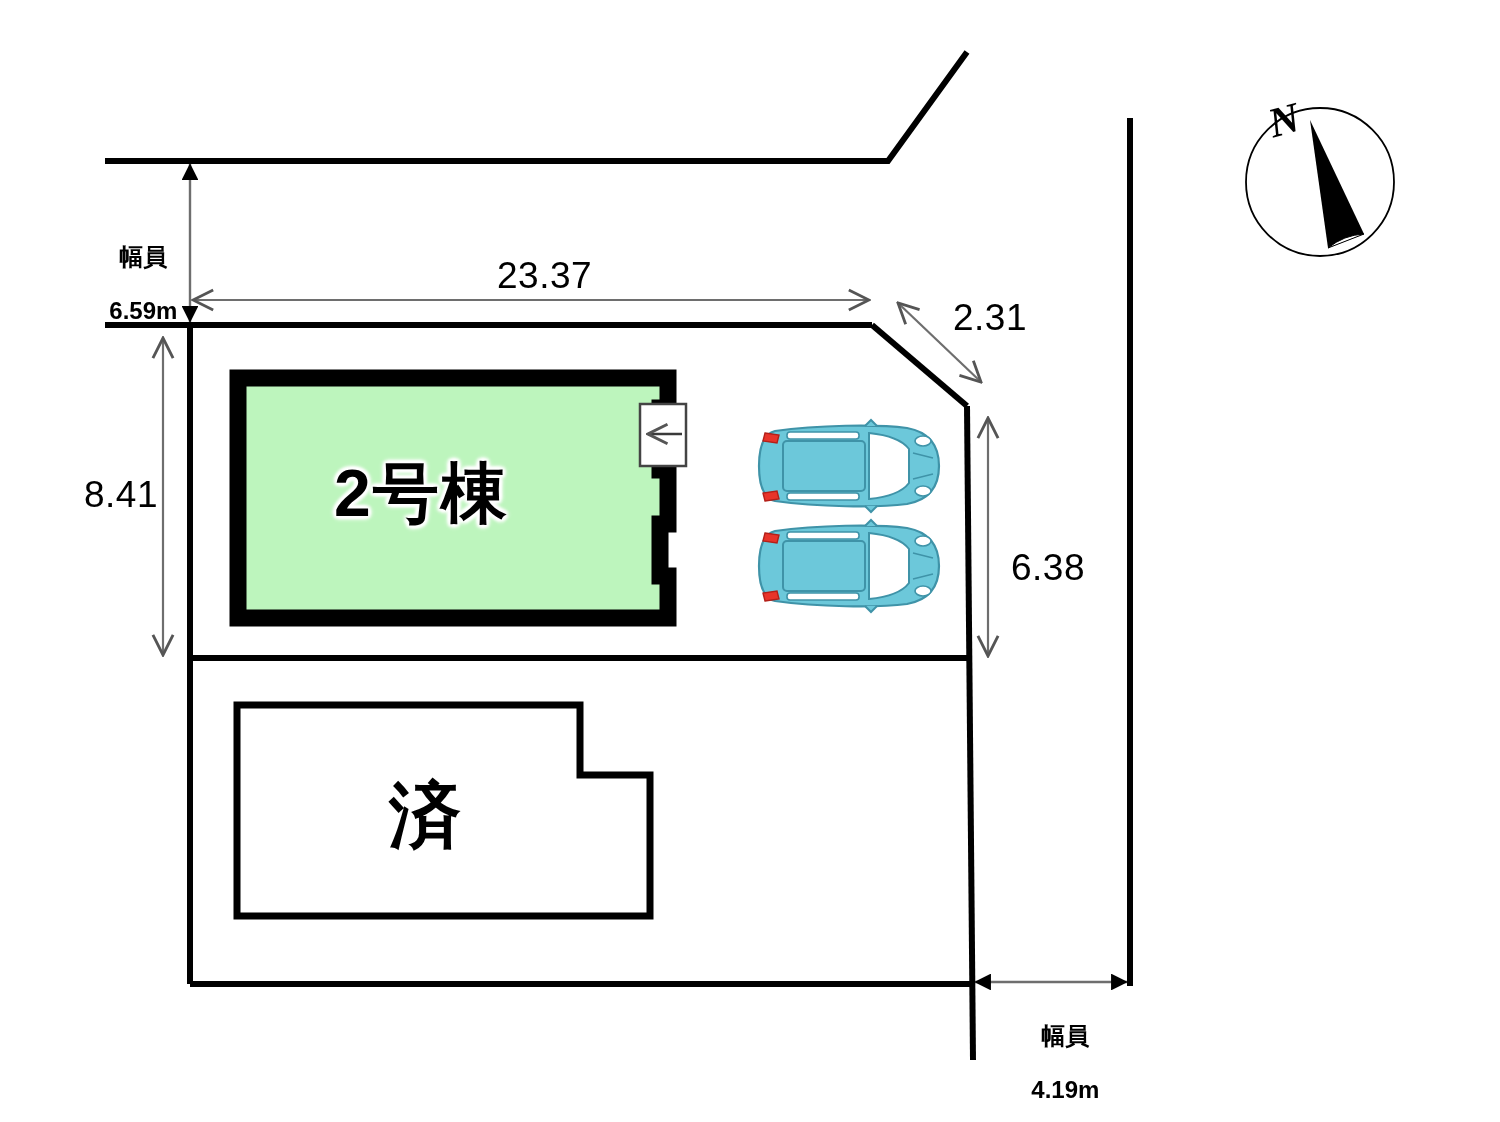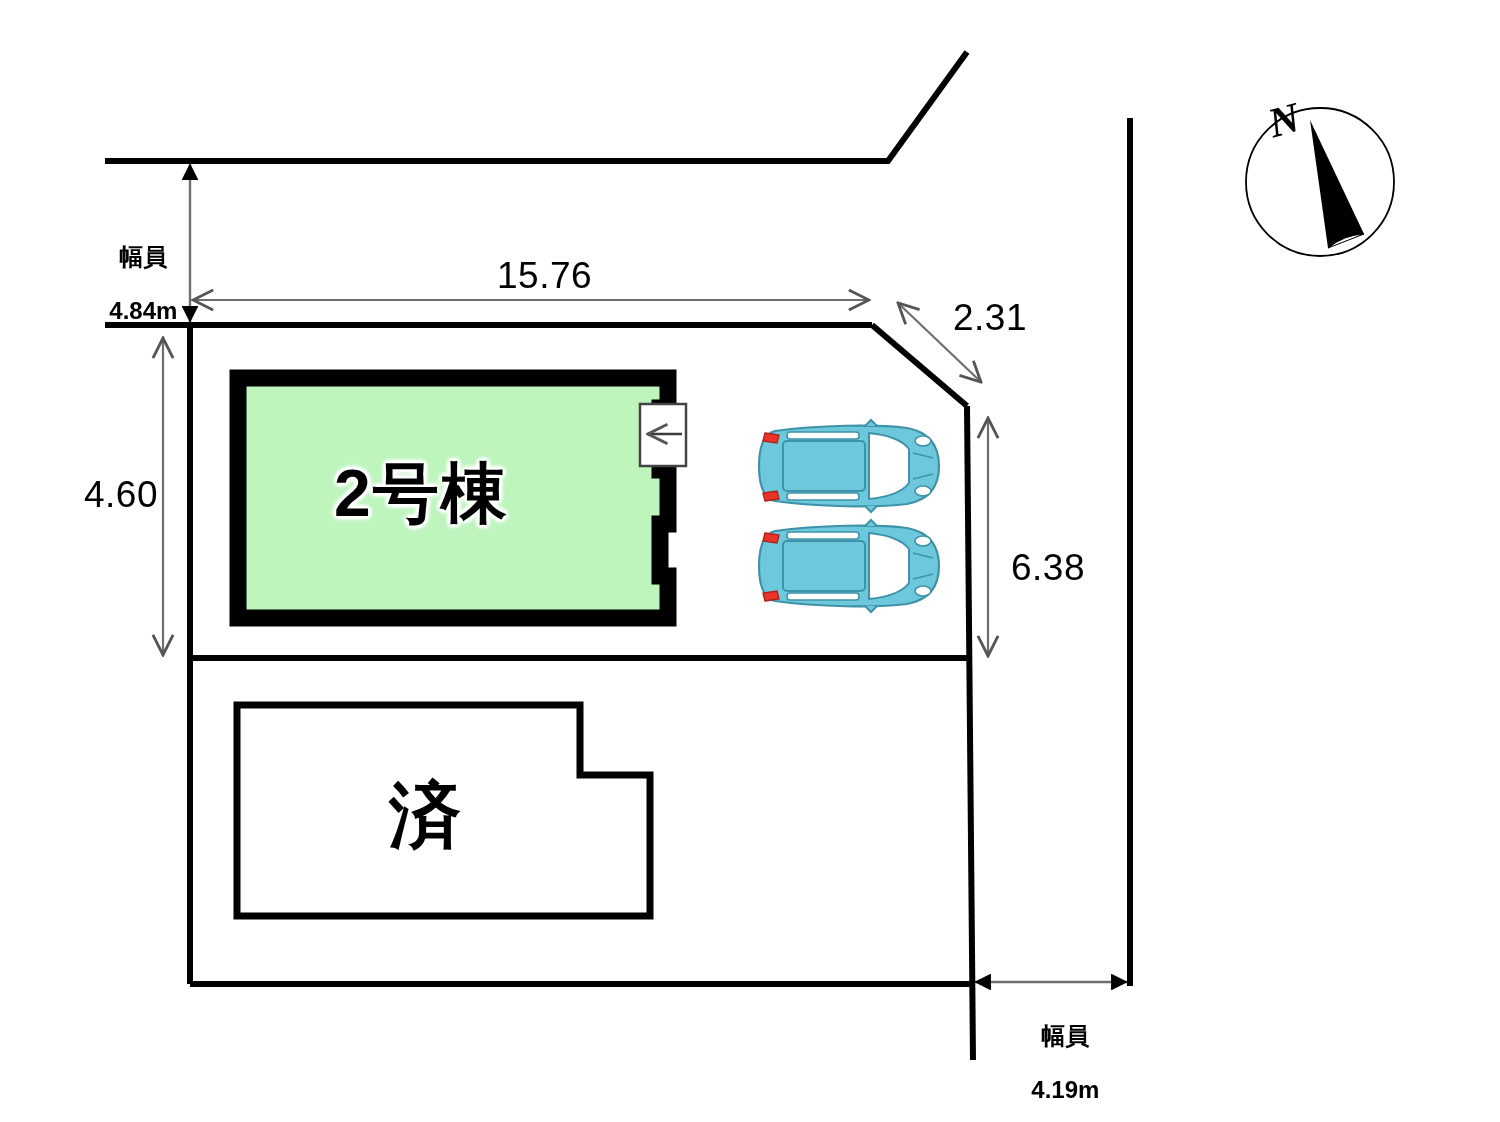--- a/index.html
+++ b/index.html
@@ -212,28 +212,28 @@
     <g transform="translate(1320,182)">
       <circle cx="0" cy="0" r="74" fill="#ffffff" stroke="#000000" stroke-width="1.8"></circle>
       <path d="M -10 -62 L 44 52 L 8 66 Z" fill="#000000"></path>
       <path d="M 8 66 L 44 52 A 62 62 0 0 0 8 66 Z" fill="#ffffff" stroke="#000000" stroke-width="1"></path>
     </g>
 
   </svg>
 
   <div class="lbl road-lbl" style="left:60px; top:217px; width:140px;">
     <span>幅員</span><br>
-    <span>4.84m</span>
+    <span>6.59m</span>
   </div>
 
-  <div class="lbl dim-num" style="left:497px; top:255px;">15.76</div>
+  <div class="lbl dim-num" style="left:497px; top:255px;">23.37</div>
 
   <div class="lbl dim-num" style="left:953px; top:297px;">2.31</div>
 
-  <div class="lbl dim-num" style="left:84px; top:474px;">4.60</div>
+  <div class="lbl dim-num" style="left:84px; top:474px;">8.41</div>
 
   <div class="lbl dim-num" style="left:1011px; top:547px;text-align:right;">6.38</div>
 
   <div class="lbl bldg-name" style="left:334px; top:457px;">2号棟</div>
 
   <div class="lbl sold-name" style="left:389px; top:775px;">済</div>
 
   <div class="lbl road-lbl" style="left:982px; top:996px; width:140px;">
     <span>幅員</span><br>
     <span>4.19m</span>

